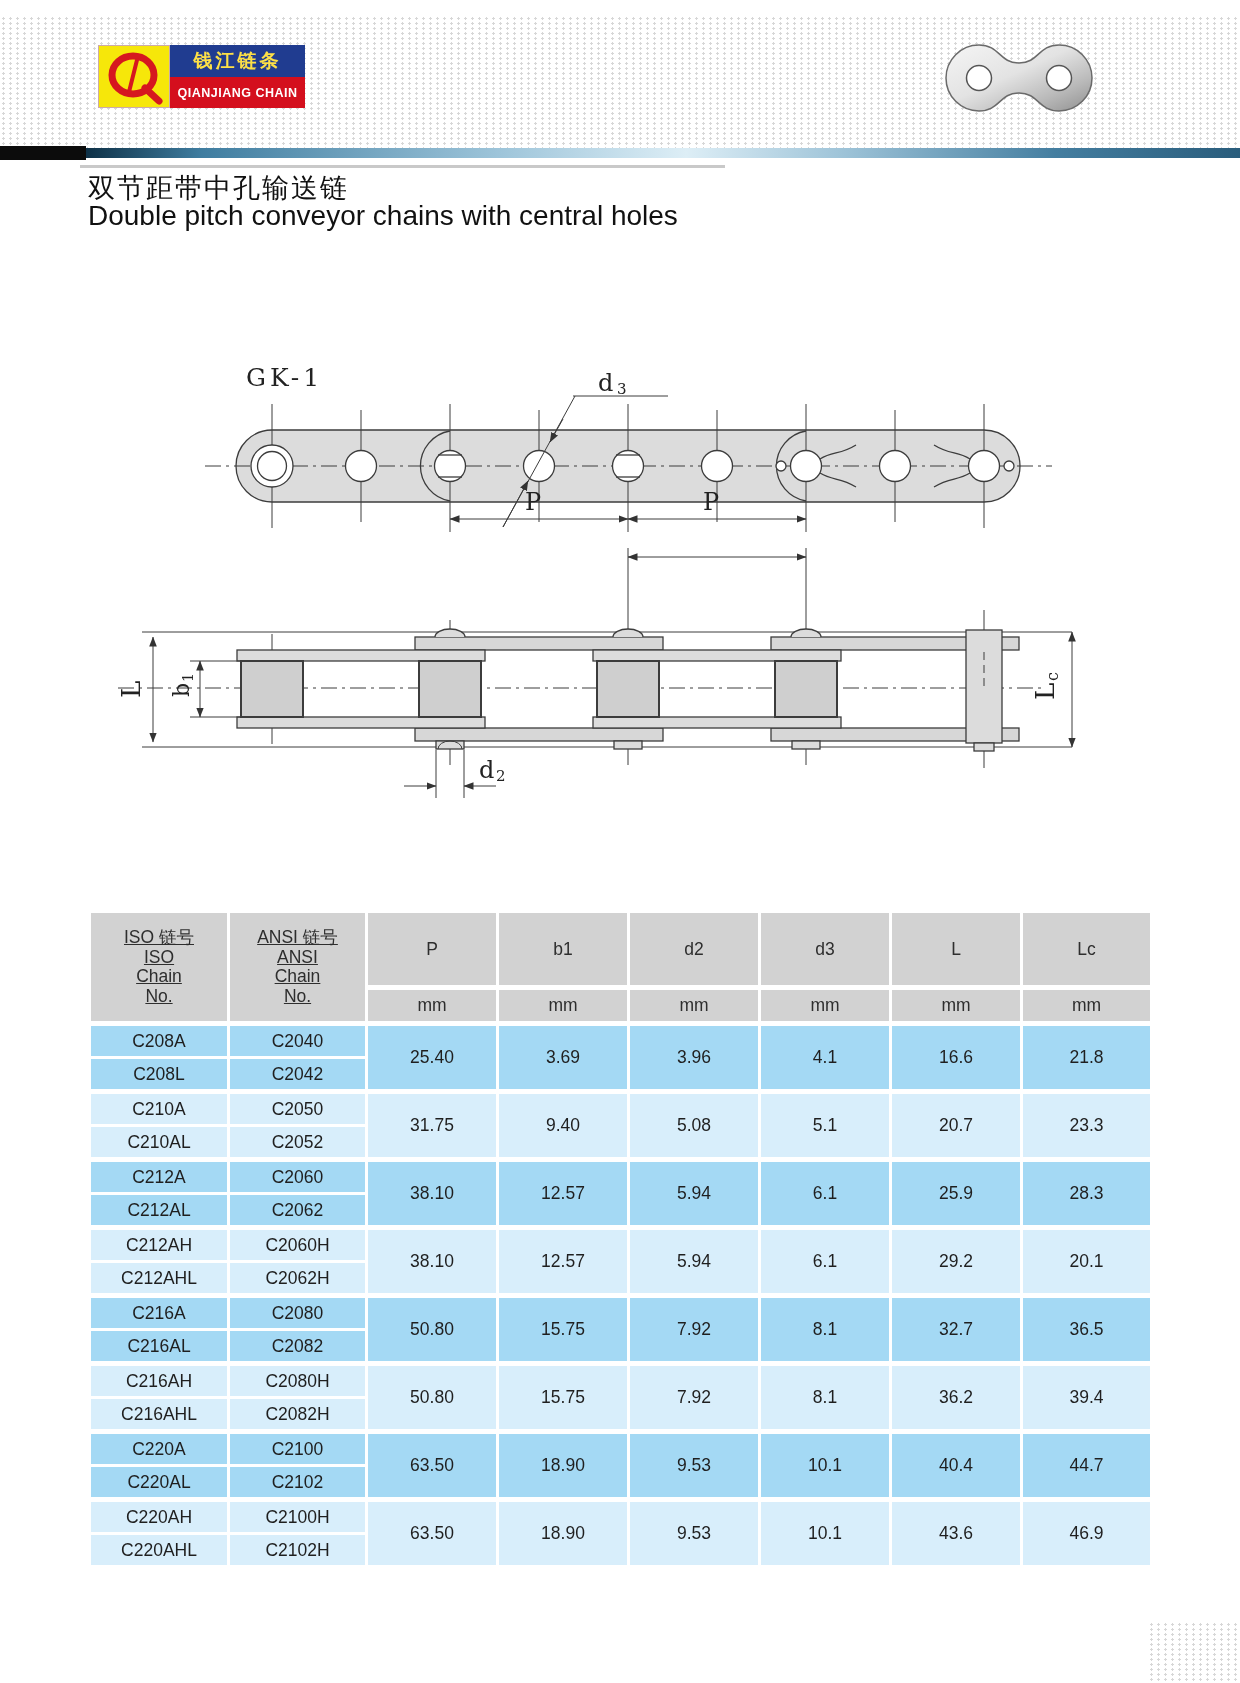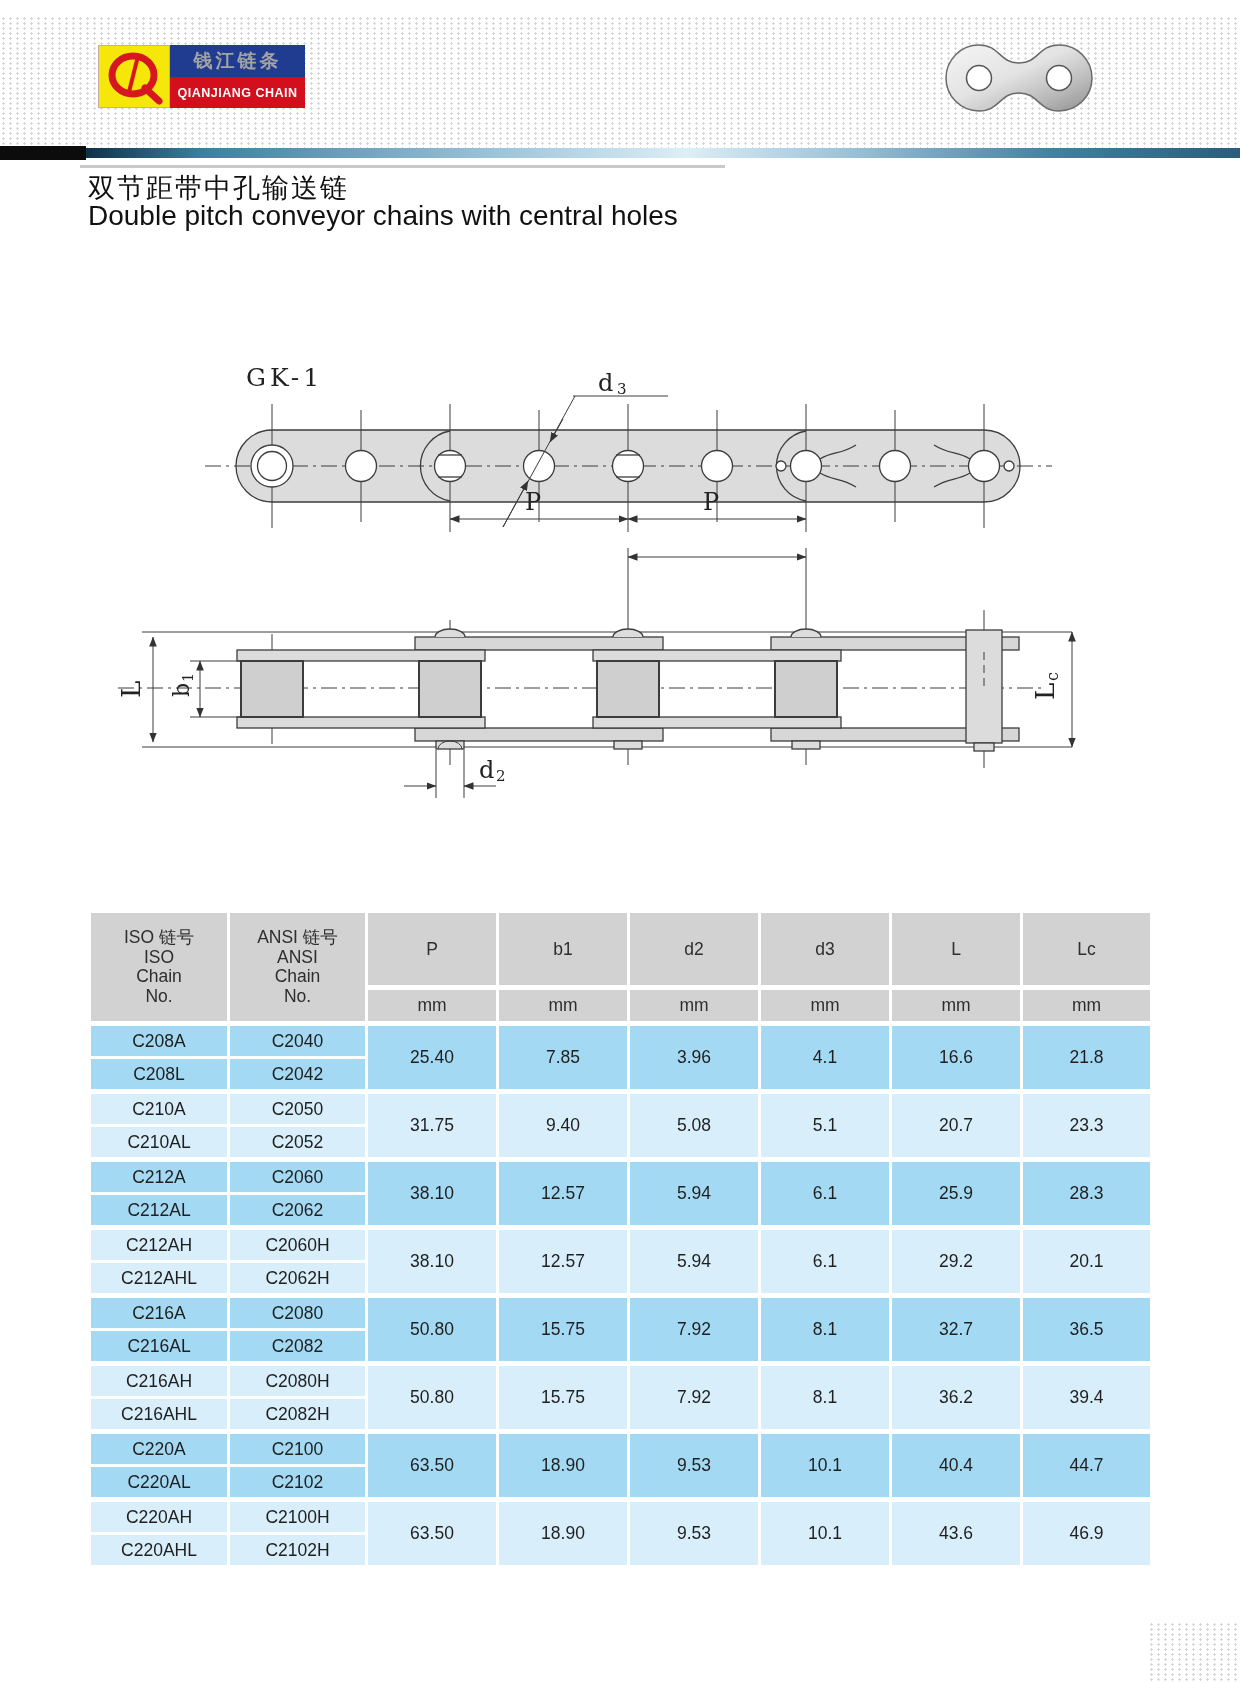--- a/index.html
+++ b/index.html
@@ -5,21 +5,21 @@
   html,body{margin:0;padding:0;background:#fff;}
   .page{position:relative;width:1240px;height:1683px;background:#ffffff;overflow:hidden;
         font-family:"Liberation Sans", sans-serif;color:#1f1f1f;}
   .dots{background-image:radial-gradient(circle,#d7d7d7 1.1px,transparent 1.3px);
         background-size:7px 5px;}
   .top-band{position:absolute;left:0;top:16px;width:1240px;height:132px;}
   
   .logo{position:absolute;left:98px;top:45px;display:flex;}
   .logo-mark{width:72px;height:63px;background:#f6e70a;border:1px solid #caa;box-sizing:border-box;}
   .logo-right{width:135px;height:63px;display:flex;flex-direction:column;}
-  .logo-cn{height:32px;background:#203c90;color:#a3a3a3;font-weight:bold;font-size:19px;
+  .logo-cn{height:32px;background:#203c90;color:#fde047;font-weight:bold;font-size:19px;
            letter-spacing:3px;display:flex;align-items:center;justify-content:center;
            font-family:Liberation Mono, monospace;}
   .logo-en{height:31px;background:#d40f1d;color:#fff;font-weight:bold;font-size:12.5px;
            display:flex;align-items:center;justify-content:center;letter-spacing:.5px;}
   
   .black-chip{position:absolute;left:0;top:146px;width:86px;height:14px;background:#0c0c0c;}
   .blue-bar{position:absolute;left:86px;top:148px;width:1154px;height:10px;
     background:linear-gradient(90deg,#0e3147 0%,#3f7da0 10%,#9ec5da 36%,#ddeef6 52%,#9cc2d7 66%,#447ea0 84%,#2a5d7c 100%);}
   .gray-line{position:absolute;left:80px;top:165px;width:645px;height:3px;background:#c9c9c9;}
   
@@ -29,21 +29,21 @@
   
   .drawing-svg{position:absolute;left:0;top:330px;}
   .drawing-svg text{font-family:"DejaVu Serif", serif;fill:#222;}
   
   table.spec{position:absolute;left:88px;top:910px;border-collapse:collapse;table-layout:fixed;}
   table.spec th, table.spec td{border:3px solid #fff;text-align:center;vertical-align:middle;
       font-size:17.5px;font-weight:normal;padding:0;overflow:hidden;}
   table.spec th{background:#d2d2d2;color:#2e2e2e;}
   tr.h-sym th{height:72px;border-bottom:5px solid #fff;}
   tr.h-mm th{height:31px;border-bottom:2px solid #a21caf;}
-  th.idcol{line-height:19.5px;}
+  th.idcol{line-height:19.5px;text-decoration:underline;}
   tbody td{height:30px;}
   tr.dark td{background:#a4d9f4;}
   tr.light td{background:#d8eefb;}
   tr.gstart td{border-top:5px solid #fff;}
   .corner-dots{position:absolute;left:1148px;top:1622px;width:92px;height:61px;}
 </style>
 </head>
 <body>
 
 <div class="page">
@@ -255,21 +255,21 @@
         <th>mm</th>
         <th>mm</th>
       </tr>
     </thead>
     <tbody>
 
       <tr class="dark gstart">
         <td>C208A</td>
         <td>C2040</td>
         <td rowspan="2">25.40</td>
-        <td rowspan="2">7.85</td>
+        <td rowspan="2">3.69</td>
         <td rowspan="2">3.96</td>
         <td rowspan="2">4.1</td>
         <td rowspan="2">16.6</td>
         <td rowspan="2">21.8</td>
       </tr>
       <tr class="dark">
         <td>C208L</td>
         <td>C2042</td>
       </tr>
 

